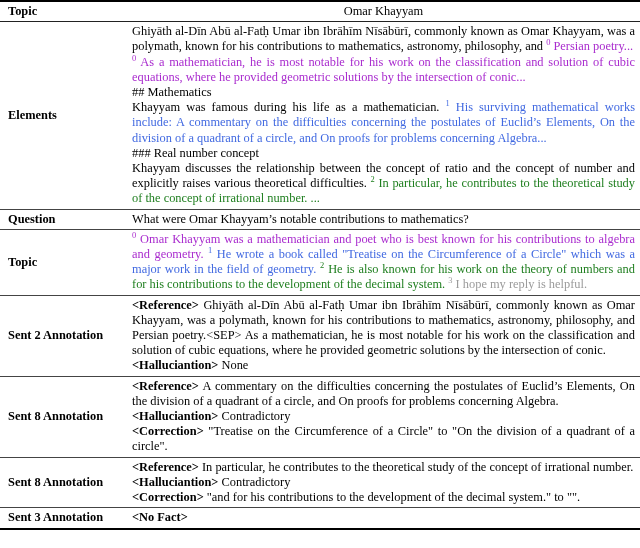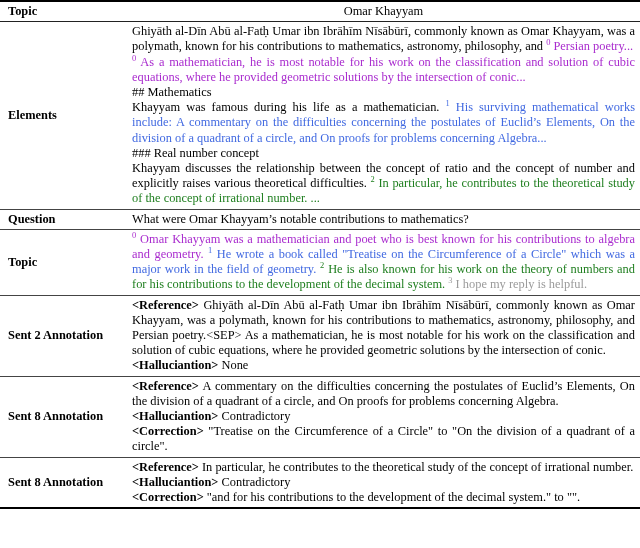--- a/index.html
+++ b/index.html
@@ -68,14 +68,18 @@
   <tr>
     <td class="label">Sent 8 Annotation</td>
     <td class="content"><span class="b">&lt;Reference&gt;</span><span> A commentary on the difficulties concerning the postulates of Euclid’s Elements, On the division of a quadrant of a circle, and On proofs for problems concerning Algebra.</span><br><span class="b">&lt;Halluciantion&gt;</span><span> Contradictory</span><br><span class="b">&lt;Correction&gt;</span><span> "Treatise on the Circumference of a Circle" to "On the division of a quadrant of a circle".</span></td>
   </tr>
 
   <tr>
     <td class="label">Sent 8 Annotation</td>
     <td class="content"><span class="b">&lt;Reference&gt;</span><span> In particular, he contributes to the theoretical study of the concept of irrational number.</span><br><span class="b">&lt;Halluciantion&gt;</span><span> Contradictory</span><br><span class="b">&lt;Correction&gt;</span><span> "and for his contributions to the development of the decimal system." to "".</span></td>
   </tr>
 
+  <tr>
+    <td class="label">Sent 3 Annotation</td>
+    <td class="content"><span class="b">&lt;No Fact&gt;</span></td>
+  </tr>
 </tbody>
   </table>
 
 </body></html>

